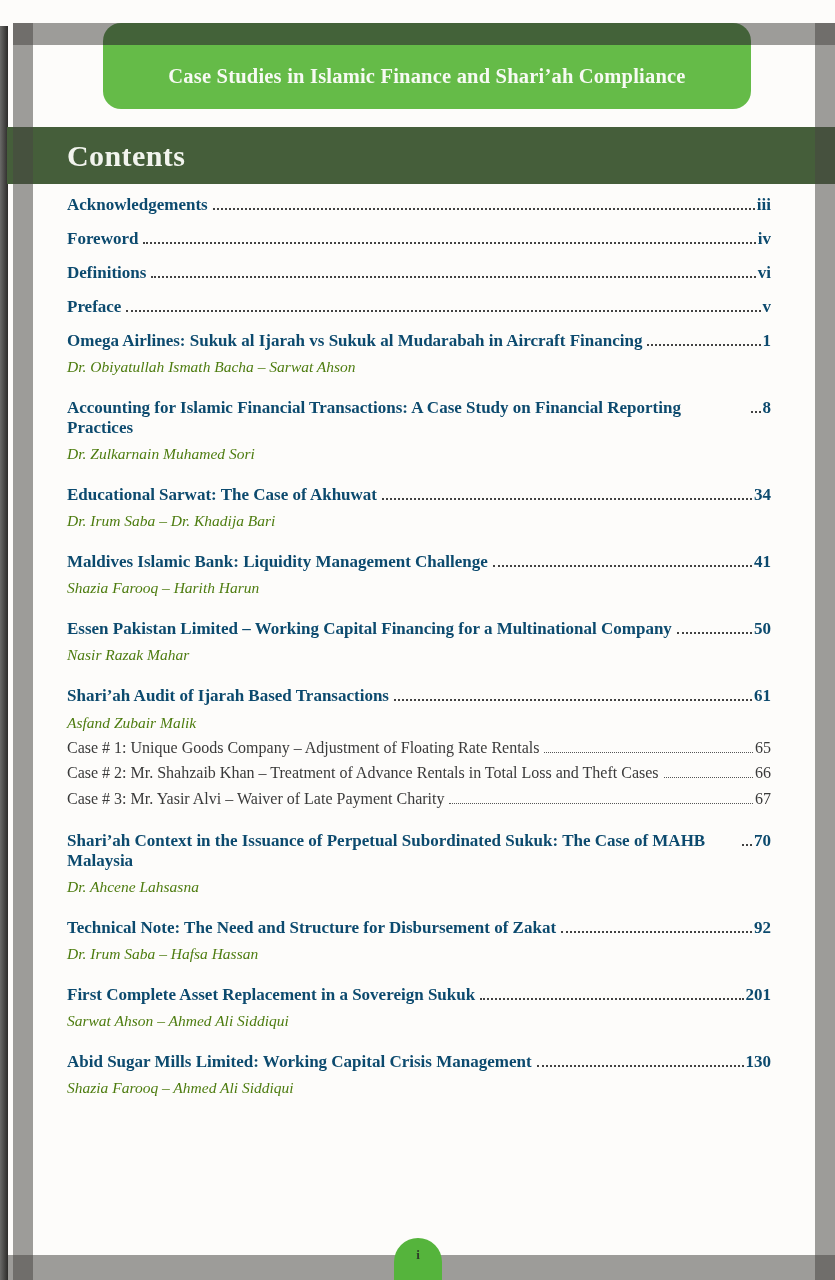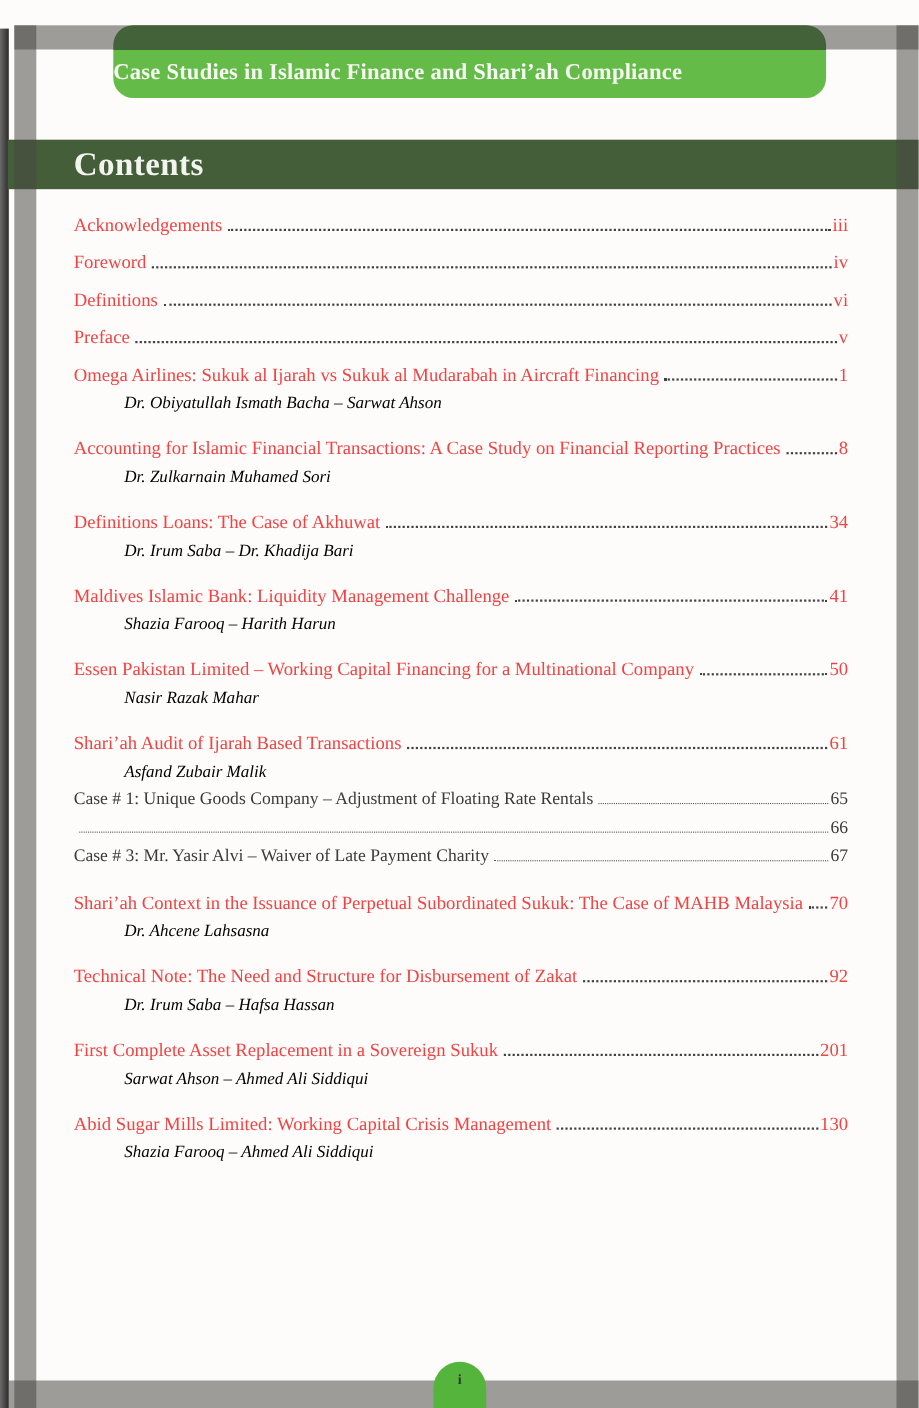--- a/index.html
+++ b/index.html
@@ -14,47 +14,47 @@
     background:linear-gradient(to right,#6a6a68,#2c2b29);
   }
   .band{position:absolute;background:rgba(72,70,66,0.53);z-index:5;}
   .band-top{left:13px;right:0;top:23px;height:22px;}
   .band-left{left:13px;width:20px;top:23px;bottom:0;}
   .band-right{right:0;width:20px;top:23px;bottom:0;}
   .band-bottom{left:8px;right:0;top:1255px;height:25px;}
 
   
   .banner{
-    position:absolute;left:103px;width:648px;top:23px;height:66px;z-index:6;
+    position:absolute;left:103px;width:648px;top:23px;height:86px;z-index:6;
     border-radius:18px;
     background:linear-gradient(to bottom,#436239 0,#436239 22px,#65bb48 22px);
-    display:flex;align-items:center;justify-content:flex-start;
+    display:flex;align-items:center;justify-content:center;
     padding-top:20px;box-sizing:border-box;
   }
   .banner span{
     color:#f7faf3;font-weight:bold;font-size:20.5px;letter-spacing:0.2px;
   }
 
   
   .contents-bar{
-    position:absolute;left:7px;right:0;top:127px;height:45px;z-index:2;
+    position:absolute;left:7px;right:0;top:127px;height:57px;z-index:2;
     background:#455e3a;display:flex;align-items:center;
     padding-left:60px;box-sizing:border-box;
   }
   .contents-bar span{color:#f2f4ee;font-weight:bold;font-size:30px;letter-spacing:0.4px;}
 
   
   .toc{position:absolute;left:67px;right:64px;top:195px;z-index:4;}
-  .row{display:flex;align-items:baseline;font-weight:normal;font-size:17px;color:#ef4444;line-height:1.18;}
+  .row{display:flex;align-items:baseline;font-weight:bold;font-size:17px;color:#0c4a6e;line-height:1.18;}
   .front .row{margin-bottom:14px;}
   .leader{flex:1;border-bottom:2px dotted #424242;margin:0 2px 3px 5px;min-width:10px;}
   .pg{white-space:nowrap;text-align:right;}
   .chap{margin-top:22px;}
   .chap:first-child{margin-top:6px;}
-  .authors{font-style:italic;font-weight:normal;font-size:15.5px;color:#000000;margin-top:7px;margin-left:46px;}
+  .authors{font-style:italic;font-weight:normal;font-size:15.5px;color:#4d7c0f;margin-top:7px;}
   .row.case{font-weight:normal;font-size:16px;color:#3a3a3a;margin-top:7px;}
   .row.case .leader{border-bottom-width:1.5px;border-bottom-color:#555;}
   .row.wrap-first{margin-bottom:4px;}
 
   
   .footer-tab{
     position:absolute;left:394px;width:48px;top:1238px;height:42px;z-index:7;
     background:#55b43c;border-radius:24px 24px 0 0;
     text-align:center;box-sizing:border-box;padding-top:7px;
   }
@@ -105,21 +105,21 @@
         <div class="chap">
           <div class="row">
             <span>Accounting for Islamic Financial Transactions: A Case Study on Financial Reporting Practices</span>
             <span class="leader"></span>
             <span class="pg">8</span>
           </div>
           <div class="authors">Dr. Zulkarnain Muhamed Sori</div>
         </div>
         <div class="chap">
           <div class="row">
-            <span>Definitions Loans: The Case of Akhuwat</span>
+            <span>Educational Sarwat: The Case of Akhuwat</span>
             <span class="leader"></span>
             <span class="pg">34</span>
           </div>
           <div class="authors">Dr. Irum Saba – Dr. Khadija Bari</div>
         </div>
         <div class="chap">
           <div class="row">
             <span>Maldives Islamic Bank: Liquidity Management Challenge</span>
             <span class="leader"></span>
             <span class="pg">41</span>
@@ -140,20 +140,21 @@
             <span class="leader"></span>
             <span class="pg">61</span>
           </div>
           <div class="authors">Asfand Zubair Malik</div>
           <div class="row case">
             <span>Case # 1: Unique Goods Company – Adjustment of Floating Rate Rentals</span>
             <span class="leader"></span>
             <span class="pg">65</span>
           </div>
           <div class="row case">
+            <span>Case # 2: Mr. Shahzaib Khan – Treatment of Advance Rentals in Total Loss and Theft Cases</span>
             <span class="leader"></span>
             <span class="pg">66</span>
           </div>
           <div class="row case">
             <span>Case # 3: Mr. Yasir Alvi – Waiver of Late Payment Charity</span>
             <span class="leader"></span>
             <span class="pg">67</span>
           </div>
         </div>
         <div class="chap">

